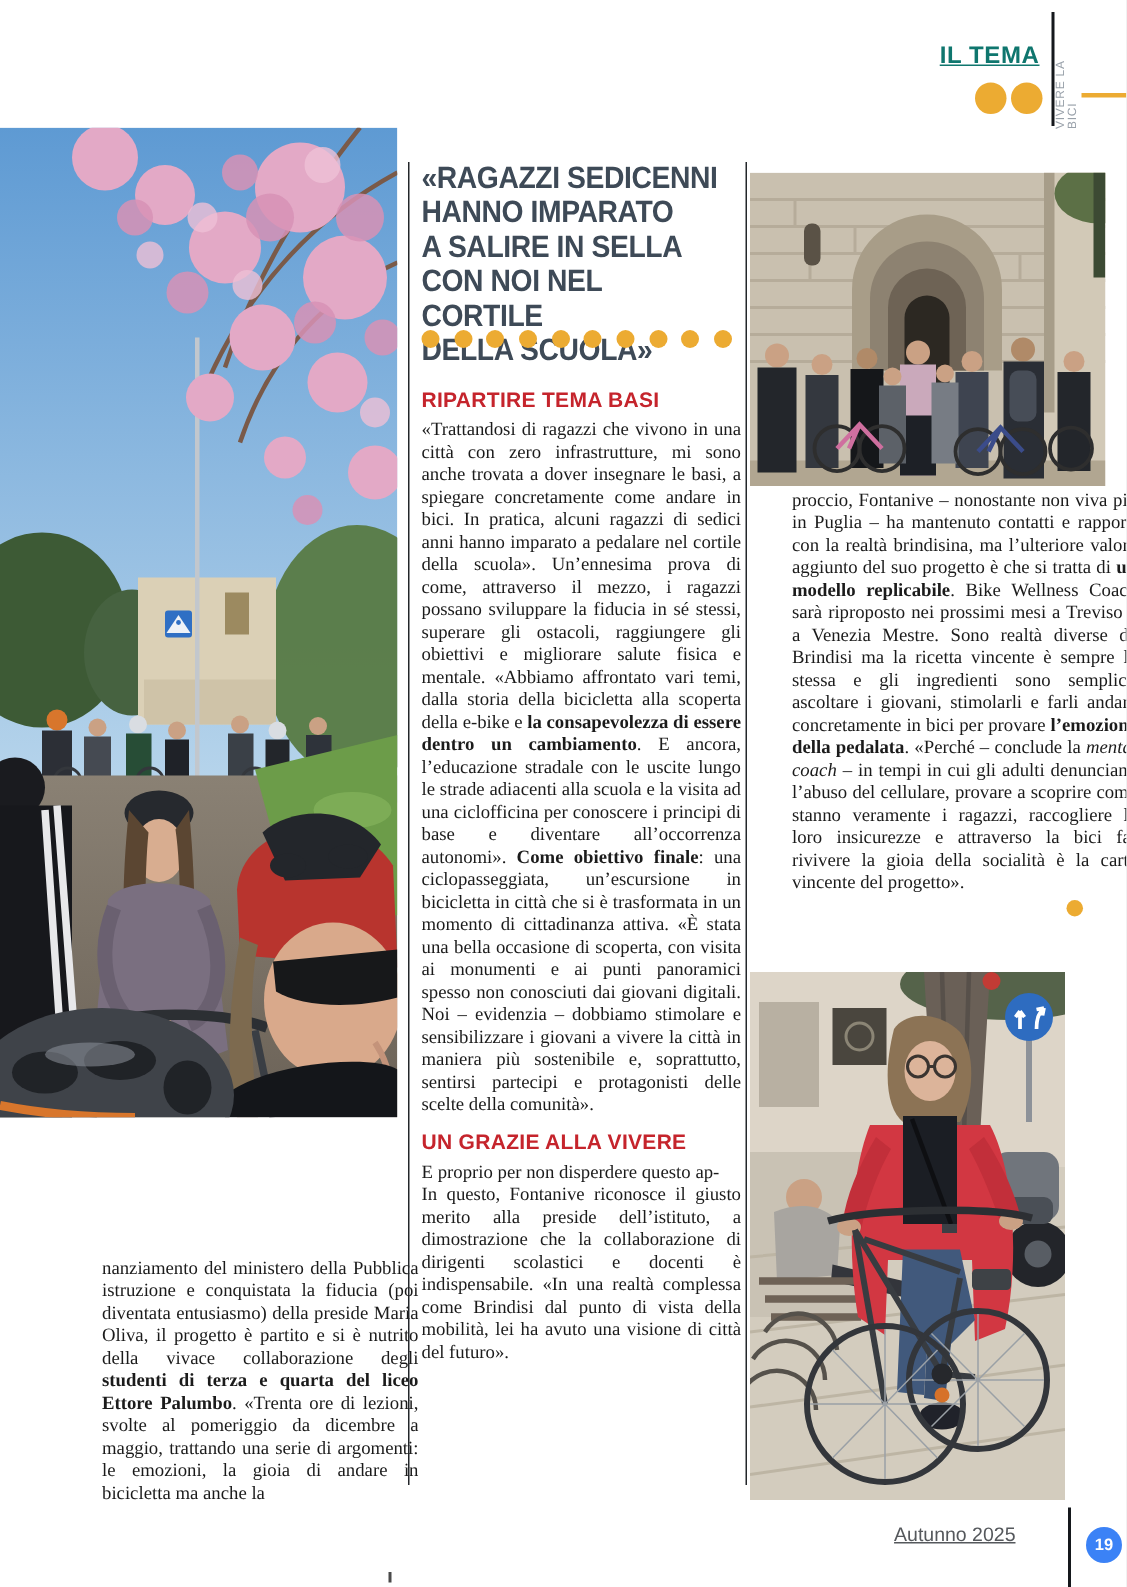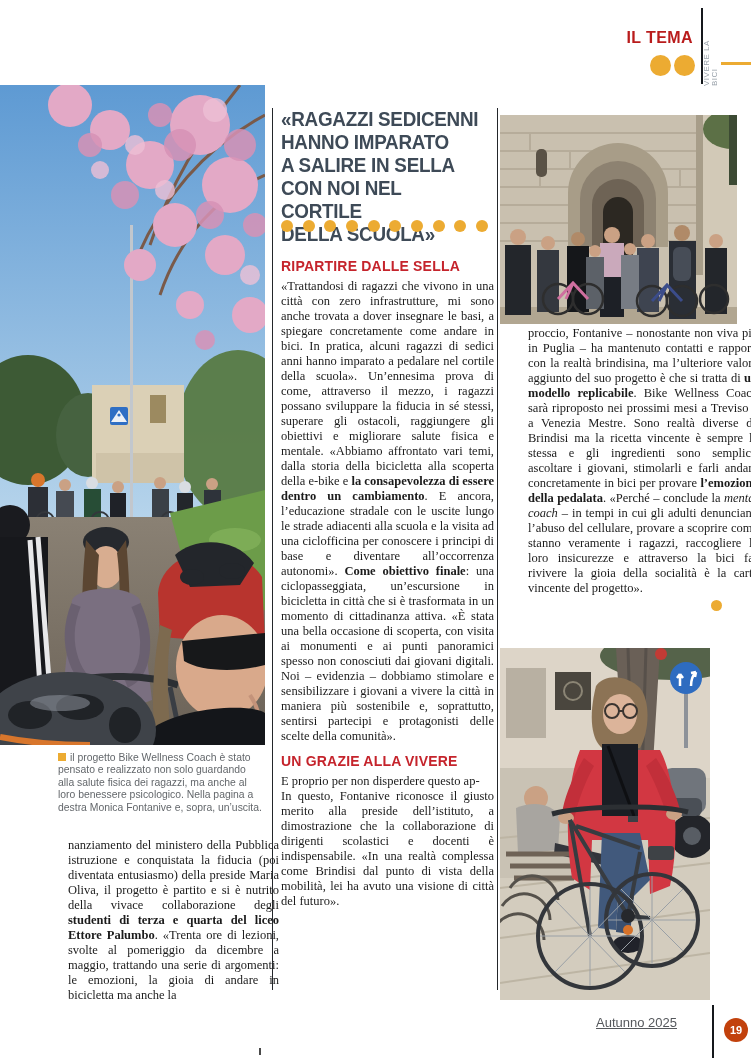--- a/index.html
+++ b/index.html
@@ -1,21 +1,21 @@
 <!DOCTYPE html>
 <html><head>
 <meta charset="utf-8">
 <style>
   html,body{margin:0;padding:0;background:#e8e8e8;}
   .page{position:relative;width:751px;height:1058px;background:#ffffff;margin:0 auto;overflow:hidden;
         font-family:"Liberation Serif",serif;}
 
   
   .kicker{position:absolute;right:58px;top:30px;font:700 16px/1 "Liberation Sans",sans-serif;
-          color:#b91c1c;letter-spacing:.4px;}
+          color:#0f766e;letter-spacing:.4px;text-decoration:underline;}
   .hdots{position:absolute;left:650px;top:55px;display:flex;gap:3px;}
   .hdots span{width:21px;height:21px;border-radius:50%;background:#ecab32;display:block;}
   .hvline{position:absolute;left:701px;top:8px;width:2px;height:76px;background:#15181c;}
   .vlabel{position:absolute;left:703px;top:24px;height:62px;writing-mode:vertical-rl;transform:rotate(180deg);
           font:8px/1 "Liberation Sans",sans-serif;color:#99a1aa;letter-spacing:.5px;}
   .hyline{position:absolute;left:721px;top:62px;width:30px;height:3px;background:#ecab32;}
 
   
   .quote{position:absolute;left:281px;top:107px;width:222px;font:700 20.5px/23px "Liberation Sans",sans-serif;
          color:#3e4a57;letter-spacing:-.3px;white-space:pre-line;transform:scaleX(.92);transform-origin:left top;}
@@ -38,21 +38,21 @@
   
   .caption{position:absolute;left:58px;top:752px;width:204px;font:10.4px/12.4px "Liberation Sans",sans-serif;
            color:#63676b;text-align:left;}
   .cap-square{display:inline-block;width:8px;height:8px;background:#ecab32;margin-right:4px;}
 
   .end-dot{position:absolute;left:711px;top:600px;width:11px;height:11px;border-radius:50%;background:#ecab32;}
 
   
   .f-line{position:absolute;left:712px;top:1005px;width:2px;height:53px;background:#15181c;}
   .f-issue{position:absolute;right:74px;top:1016px;font:13px/1 "Liberation Sans",sans-serif;color:#55585c;text-decoration:underline;}
-  .f-badge{position:absolute;left:724px;top:1018px;width:24px;height:24px;border-radius:50%;background:#c2410c;
+  .f-badge{position:absolute;left:724px;top:1018px;width:24px;height:24px;border-radius:50%;background:#3b82f6;
            display:flex;align-items:center;justify-content:center;font:700 11px "Liberation Sans",sans-serif;color:#fff;}
   .reg-mark{position:absolute;left:259px;top:1048px;width:2px;height:7px;background:#4a4a4a;}
 
   .photo{position:absolute;overflow:hidden;}
   .photo svg{display:block;}
 </style>
 </head>
 <body>
 
 <div class="page">
@@ -173,23 +173,20 @@
 
       <ellipse cx="68" cy="645" rx="88" ry="58" fill="#3f4349"></ellipse>
       <ellipse cx="30" cy="630" rx="22" ry="14" fill="#202327"></ellipse>
       <ellipse cx="80" cy="622" rx="24" ry="13" fill="#202327"></ellipse>
       <ellipse cx="125" cy="640" rx="16" ry="18" fill="#202327"></ellipse>
       <ellipse cx="60" cy="618" rx="30" ry="8" fill="#8e949c" opacity=".55"></ellipse>
       <path d="M0 652 C30 658 60 660 90 660" stroke="#d8762c" stroke-width="6" fill="none"></path>
     </svg>
   </div>
 
-  <div class="caption">
-    <span class="cap-square"></span><span>il progetto Bike Wellness Coach è stato pensato e realizzato non solo guardando alla salute fisica dei ragazzi, ma anche al loro benessere psicologico. Nella pagina a destra Monica Fontanive e, sopra, un’uscita.</span>
-  </div>
 
   <div class="left-col serif"><span>nanziamento del ministero della Pubblica istruzione e conquistata la fiducia (poi diventata entusiasmo) della preside Maria Oliva, il progetto è partito e si è nutrito della vivace collaborazione degli </span><span class="b">studenti di terza e quarta del liceo Ettore Palumbo</span><span>. «Trenta ore di lezioni, svolte al pomeriggio da dicembre a maggio, trattando una serie di argomenti: le emozioni, la gioia di andare in bicicletta ma anche la</span></div>
 
   <div class="rule" style="left:272px"></div>
   <div class="rule" style="left:497px"></div>
 
   <div class="quote">«RAGAZZI SEDICENNI
 HANNO IMPARATO
 A SALIRE IN SELLA
 CON NOI NEL CORTILE
@@ -201,21 +198,21 @@
       <span class="qdot"></span>
       <span class="qdot"></span>
       <span class="qdot"></span>
       <span class="qdot"></span>
       <span class="qdot"></span>
       <span class="qdot"></span>
       <span class="qdot"></span>
     </div>
 
   <div class="center-col serif">
-    <h3 class="colhead">RIPARTIRE DALLE SELLA</h3>
+    <h3 class="colhead">RIPARTIRE TEMA BASI</h3>
     <p><span>«Trattandosi di ragazzi che vivono in una città con zero infrastrutture, mi sono anche trovata a dover insegnare le basi, a spiegare concretamente come andare in bici. In pratica, alcuni ragazzi di sedici anni hanno imparato a pedalare nel cortile della scuola». Un’ennesima prova di come, attraverso il mezzo, i ragazzi possano sviluppare la fiducia in sé stessi, superare gli ostacoli, raggiungere gli obiettivi e migliorare salute fisica e mentale. «Abbiamo affrontato vari temi, dalla storia della bicicletta alla scoperta della e-bike e </span><span class="b">la consapevolezza di essere dentro un cambiamento</span><span>. E ancora, l’educazione stradale con le uscite lungo le strade adiacenti alla scuola e la visita ad una ciclofficina per conoscere i principi di base e diventare all’occorrenza autonomi». </span><span class="b">Come obiettivo finale</span><span>: una ciclopasseggiata, un’escursione in bicicletta in città che si è trasformata in un momento di cittadinanza attiva. «È stata una bella occasione di scoperta, con visita ai monumenti e ai punti panoramici spesso non conosciuti dai giovani digitali. Noi – evidenzia – dobbiamo stimolare e sensibilizzare i giovani a vivere la città in maniera più sostenibile e, soprattutto, sentirsi partecipi e protagonisti delle scelte della comunità».</span></p>
     <h3 class="colhead">UN GRAZIE ALLA VIVERE</h3>
     <p><span>E proprio per non disperdere questo ap-</span></p>
     <p><span>In questo, Fontanive riconosce il giusto merito alla preside dell’istituto, a dimostrazione che la collaborazione di dirigenti scolastici e docenti è indispensabile. «In una realtà complessa come Brindisi dal punto di vista della mobilità, lei ha avuto una visione di città del futuro».</span></p>
   </div>
 
   <div class="photo" style="left:500px;top:115px;width:237px;height:209px">
     <svg width="237" height="209" viewBox="0 0 237 209" xmlns="http://www.w3.org/2000/svg">
       <rect width="237" height="209" fill="#c9c0af"></rect>
       <g stroke="#b6ac9a" stroke-width="2">

